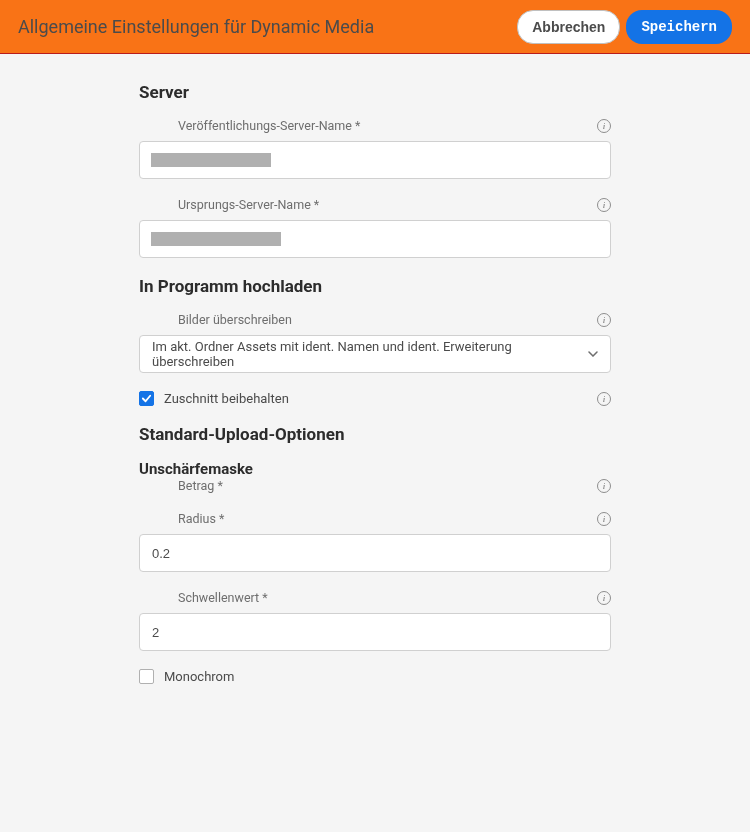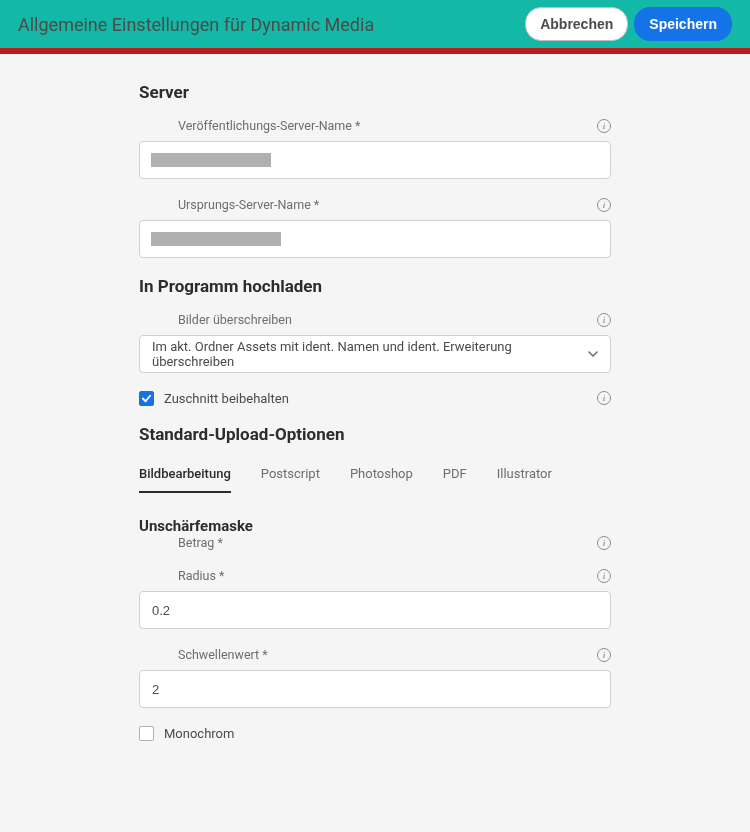--- a/index.html
+++ b/index.html
@@ -6,27 +6,27 @@
   body {
     font-family: -apple-system, BlinkMacSystemFont, "Segoe UI", Roboto, Arial, sans-serif;
     background: #f5f5f5;
     color: #2c2c2c;
     width: 750px;
     height: 832px;
     overflow: hidden;
     position: relative;
   }
   .topbar {
-    background: #14b8a6;
+    background: #f97316;
     height: 54px;
     display: flex;
     align-items: center;
     justify-content: space-between;
     padding: 0 18px;
-    border-bottom: 6px solid #b91c1c;
+    border-bottom: 1px solid #b91c1c;
   }
   .title {
     font-size: 18px;
     font-weight: 400;
     color: #4b4b4b;
   }
   .actions { display: flex; gap: 6px; }
   .btn {
     font-size: 14px;
     font-weight: 600;
@@ -36,20 +36,21 @@
     cursor: pointer;
   }
   .btn-secondary {
     background: #fff;
     border: 1px solid #c0c0c0;
     color: #4b4b4b;
   }
   .btn-primary {
     background: #1473e6;
     color: #fff;
+    font-family: Liberation Mono, monospace;
   }
   .scrollpane {
     height: 778px;
     overflow-y: scroll;
     padding: 20px 0 40px 0;
   }
   .scrollpane::-webkit-scrollbar { width: 12px; }
   .scrollpane::-webkit-scrollbar-track { background: #f0f0f0; }
   .scrollpane::-webkit-scrollbar-thumb { background: #c0c0c0; border-radius: 6px; }
   .scrollpane::-webkit-scrollbar-button { height: 12px; background:#e9e9e9; }
@@ -165,21 +166,21 @@
     position: absolute;
     left: 0; right: 0; bottom: 0;
     height: 2px;
     background: #2c2c2c;
   }
   h3.subsection {
     font-size: 15px;
     font-weight: 700;
   }
   .inline-info-row {
-    display:flex; justify-content:space-between; gap:16px;
+    display:flex; justify-content:space-between; align-items:center;gap:16px;
   }
 </style>
 </head>
 <body>
 
 <div class="topbar">
   <div class="title">Allgemeine Einstellungen für Dynamic Media</div>
   <div class="actions">
     <button class="btn btn-secondary">Abbrechen</button>
     <button class="btn btn-primary">Speichern</button>
@@ -237,27 +238,20 @@
               <path d="M2 6 L5 9 L10 3" stroke="#fff" stroke-width="2" fill="none" stroke-linecap="round" stroke-linejoin="round"></path>
             </svg>
         </span>
         <span class="checkbox-label">Zuschnitt beibehalten</span>
       </div>
       <span class="info">i</span>
     </div>
 
     <h2 class="section" style="margin-top:10px;">Standard-Upload-Optionen</h2>
 
-    <div class="tabs">
-      <div class="tab active">Bildbearbeitung</div>
-      <div class="tab">Postscript</div>
-      <div class="tab">Photoshop</div>
-      <div class="tab">PDF</div>
-      <div class="tab">Illustrator</div>
-    </div>
 
     <h3 class="subsection">Unschärfemaske</h3>
 
     <div class="field">
       <div class="field-head">
         <span class="label">Betrag *</span>
         <span class="info">i</span>
       </div>
     </div>
 

